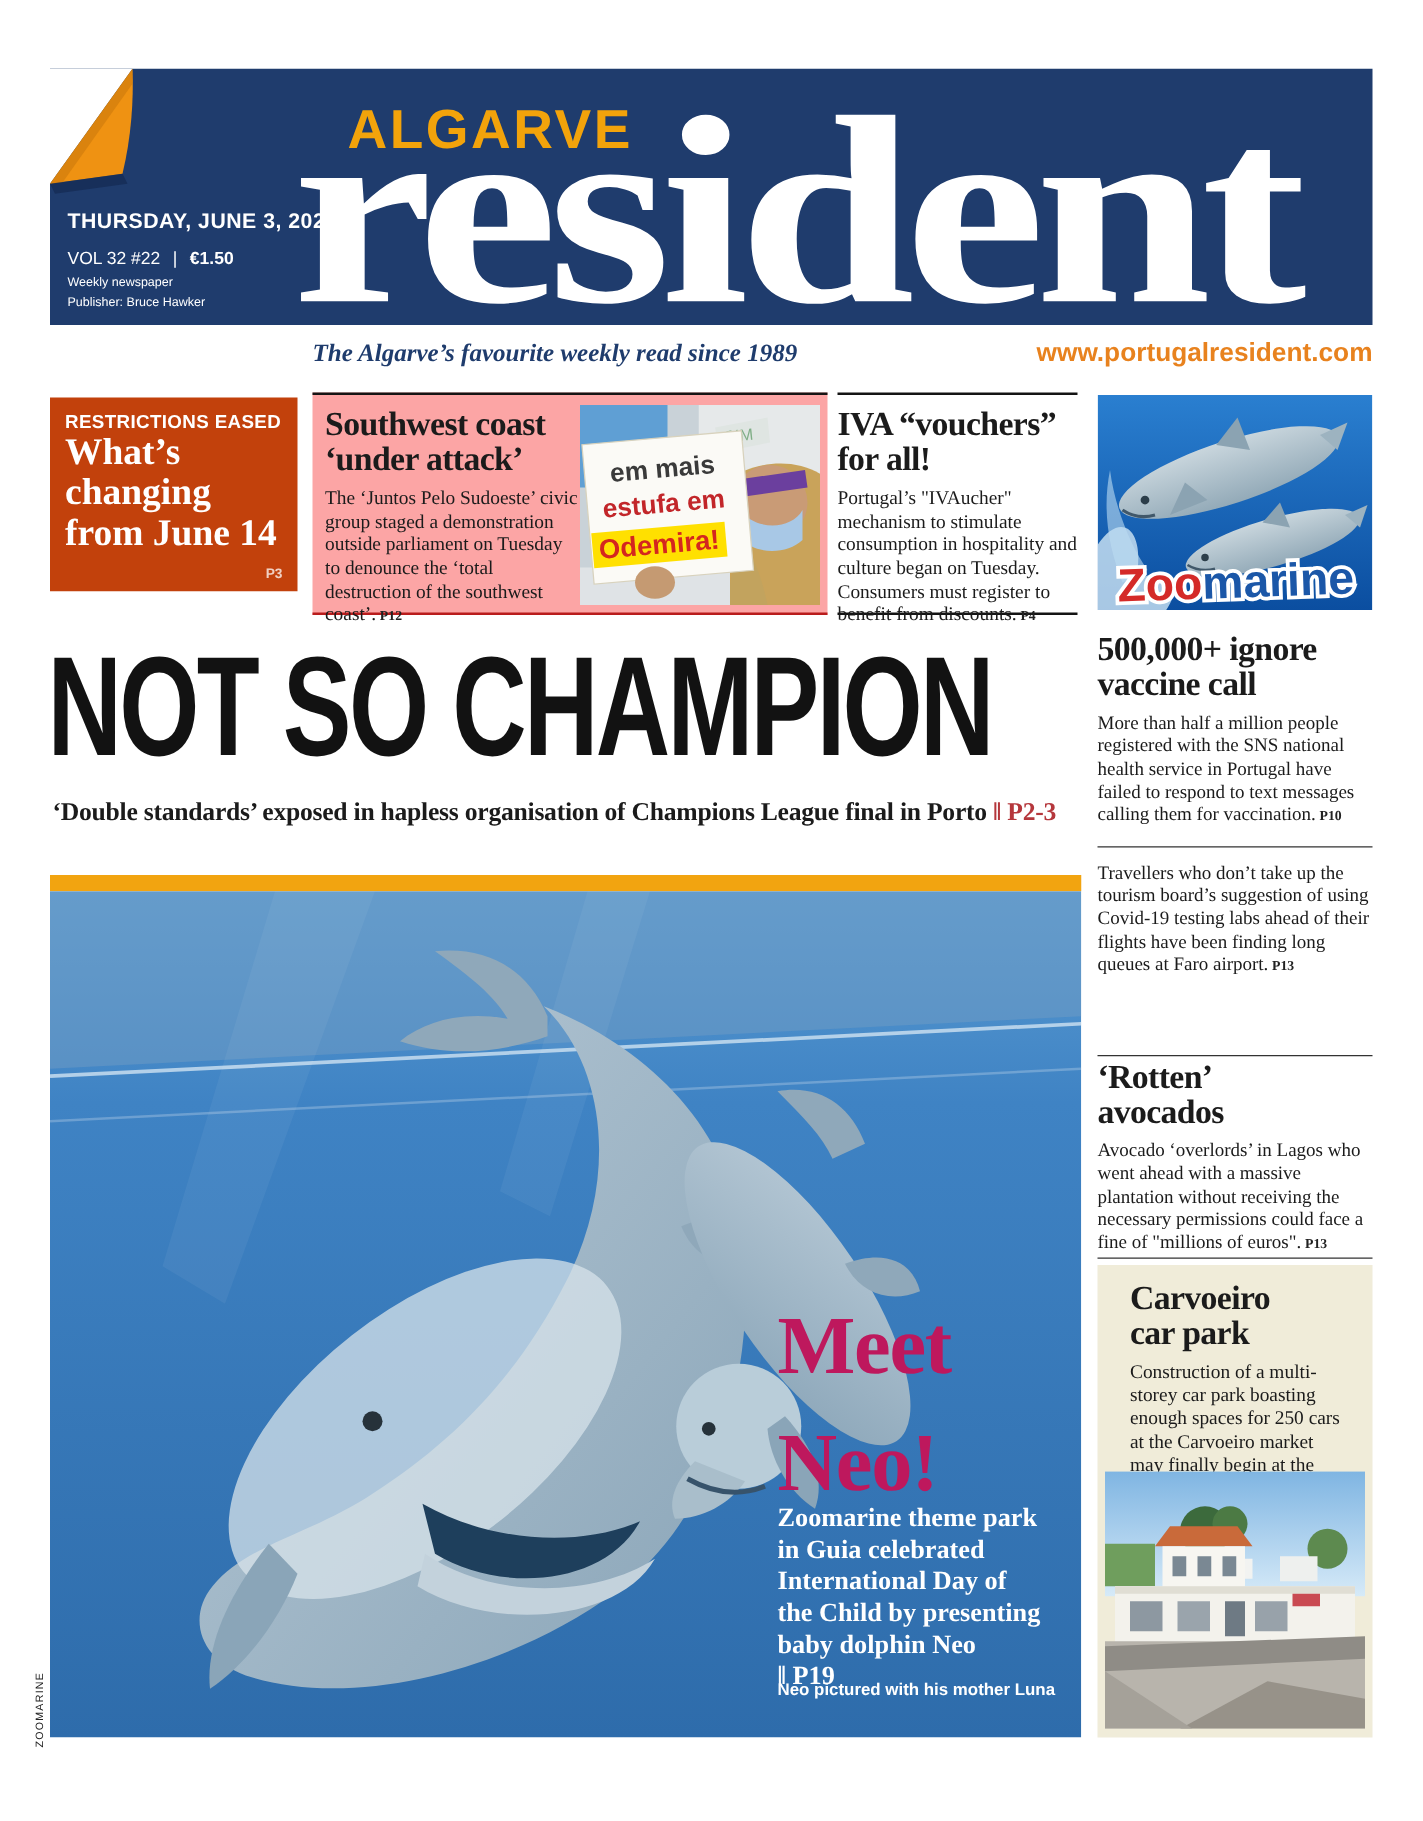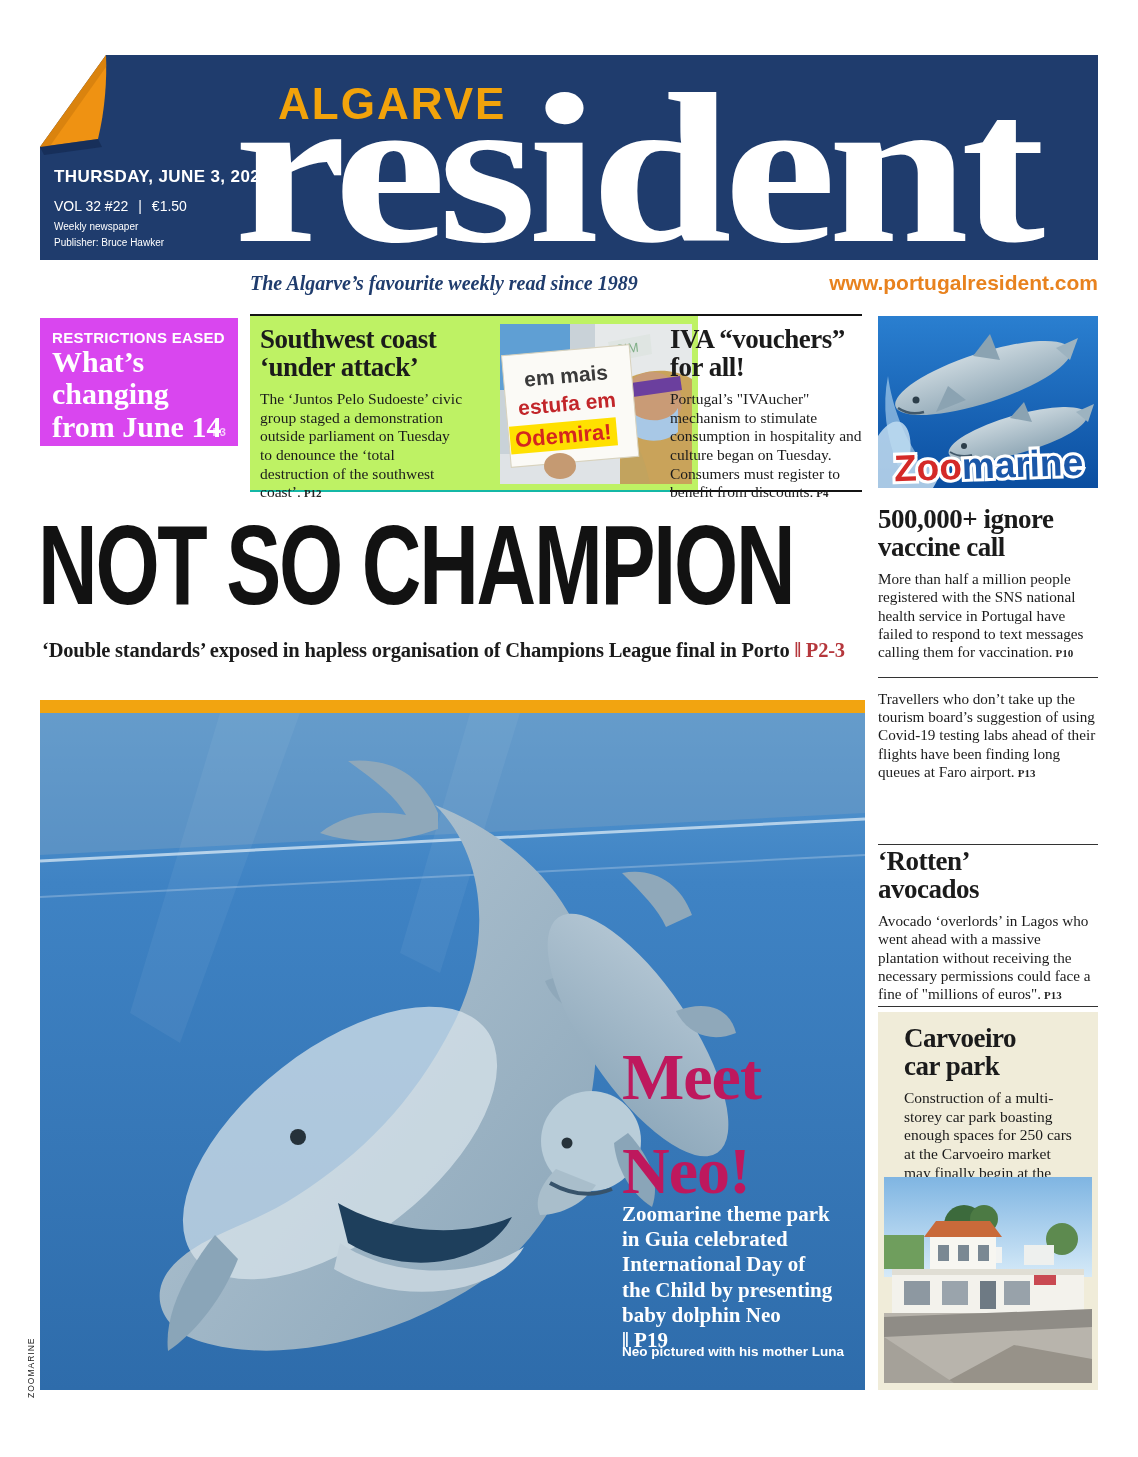--- a/index.html
+++ b/index.html
@@ -6,38 +6,38 @@
   .page{position:relative;width:1138px;height:1457px;background:#fff;overflow:hidden;
         font-family:"Liberation Serif",serif;color:#1b1b1b;}
 
   
   .banner{position:absolute;left:40px;top:55px;width:1058px;height:205px;background:#1f3c6d;overflow:hidden;}
   .fold{position:absolute;left:0;top:0;width:92px;height:102px;}
   .banner-meta{position:absolute;left:14px;top:112px;color:#fff;font-family:"Liberation Sans",sans-serif;}
   .b-date{font-weight:bold;font-size:17px;letter-spacing:.4px;margin-bottom:11px;}
   .b-vol{font-size:14px;margin-bottom:7px;}
   .b-vol .sep{margin:0 10px;}
-  .b-vol .price{font-weight:normal;}
+  .b-vol .price{font-weight:bold;}
   .b-weekly,.b-pub{font-size:10px;margin-bottom:5px;}
   .brand-top{position:absolute;left:238px;top:24px;color:#f2a30b;font-family:"Liberation Sans",sans-serif;
              font-weight:bold;font-size:44px;letter-spacing:2px;}
   .brand-main{position:absolute;left:194px;top:6px;color:#fff;font-size:215px;line-height:1;font-weight:bold;
               letter-spacing:-7px;transform:scaleX(1.18);transform-origin:0 0;white-space:nowrap;}
   .tagline{position:absolute;left:250px;top:272px;font-style:italic;font-weight:bold;color:#1f3c6d;font-size:20px;}
   .website{position:absolute;right:40px;top:271px;color:#e8821e;font-family:"Liberation Sans",sans-serif;
            font-weight:bold;font-size:21px;text-decoration:none;}
 
   
-  .redbox{position:absolute;left:40px;top:318px;width:198px;height:128px;background:#d946ef;color:#fff;box-sizing:border-box;padding:11px 12px;}
+  .redbox{position:absolute;left:40px;top:318px;width:198px;height:155px;background:#c2410c;color:#fff;box-sizing:border-box;padding:11px 12px;}
   .red-kicker{font-family:"Liberation Sans",sans-serif;font-weight:bold;font-size:15px;letter-spacing:.3px;}
   .red-head{font-weight:bold;font-size:30px;line-height:1.08;width:178px;}
   .red-page{position:absolute;right:12px;bottom:8px;font-family:"Liberation Sans",sans-serif;font-weight:bold;font-size:11px;color:rgba(255,255,255,.75);margin-top:32px;}
 
-  .swbox{position:absolute;left:250px;top:314px;width:448px;height:178px;background:#bef264;box-sizing:border-box;
-         border-top:2px solid #141414;border-bottom:2px solid #14b8a6;}
+  .swbox{position:absolute;left:250px;top:314px;width:412px;height:178px;background:#fca5a5;box-sizing:border-box;
+         border-top:2px solid #141414;border-bottom:2px solid #b91c1c;}
   .sw-text{position:absolute;left:10px;top:9px;width:204px;}
   .col-head{font-weight:bold;font-size:27px;line-height:1.04;letter-spacing:-.5px;}
   .col-body{font-size:15.5px;line-height:1.2;margin-top:9px;}
   .pref{font-family:Liberation Serif, serif;font-weight:bold;font-size:11px;color:#222;margin-left:3px;}
   .sw-photo{position:absolute;right:6px;top:8px;width:192px;height:160px;overflow:hidden;}
   .sign-line{position:absolute;font-family:"Liberation Sans",sans-serif;font-weight:bold;transform:rotate(-5deg);}
   .sign1{left:24px;top:40px;font-size:21px;color:#3a3a3a;}
   .sign2{left:18px;top:68px;font-size:21px;color:#c2262a;}
   .sign3{left:10px;top:98px;font-size:22px;color:#d4261f;background:#ffe000;padding:1px 5px;}
 

